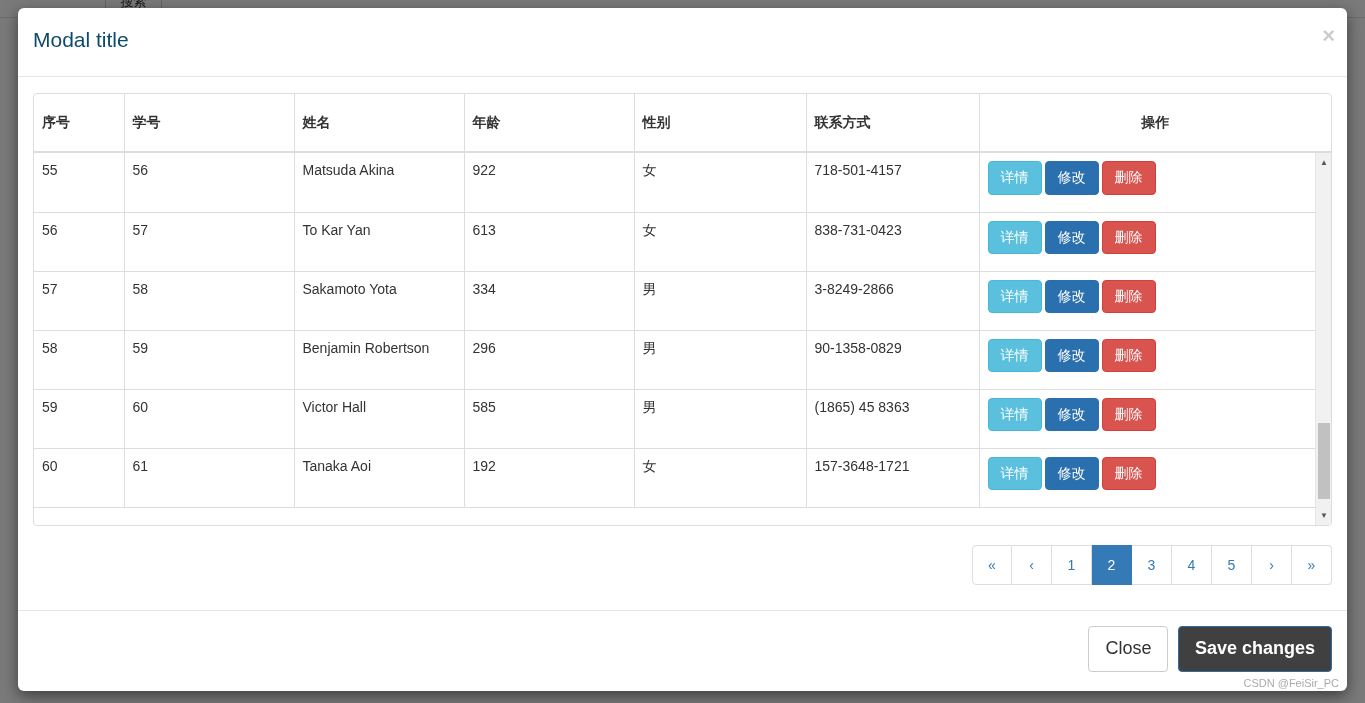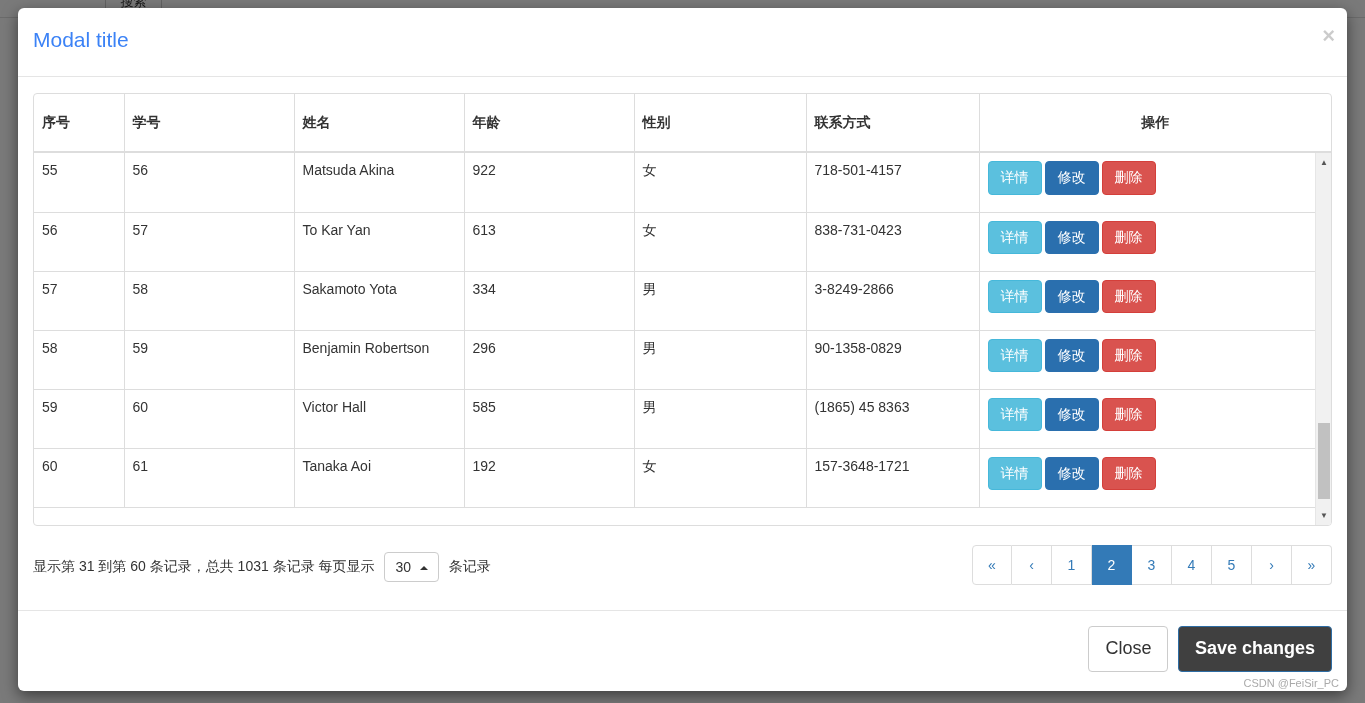--- a/index.html
+++ b/index.html
@@ -59,21 +59,21 @@
     position: relative;
     height: 69px;
     border-bottom: 1px solid #e5e5e5;
     padding: 0 20px;
   }
   .modal-title {
     position: absolute;
     left: 15px; top: 17px;
     font-size: 21px;
     font-weight: normal;
-    color: #3b82f6;
+    color: #0c4a6e;
     line-height: 1.42;
     margin: 0;
   }
   .modal-close {
     position: absolute;
     right: 4px; top: 13px;
     font-size: 22px;
     font-weight: bold;
     color: #000;
     opacity: .2;
@@ -392,28 +392,20 @@
       </div>
 
       <div class="v-scrollbar">
         <div class="arrow up">▲</div>
         <div class="thumb"></div>
         <div class="arrow down">▼</div>
       </div>
     </div>
 
     <div class="pagination-row">
-      <div class="page-info">
-        <span>显示第 31 到第 60 条记录，总共 1031 条记录 每页显示</span>
-        <span class="page-size-select">
-          <span>30</span>
-          <span class="caret-up"></span>
-        </span>
-        <span>条记录</span>
-      </div>
       <div class="pagination" id="pagination">
           <div class="pg">«</div>
           <div class="pg">‹</div>
           <div class="pg">1</div>
           <div class="pg active">2</div>
           <div class="pg">3</div>
           <div class="pg">4</div>
           <div class="pg">5</div>
           <div class="pg">›</div>
           <div class="pg">»</div>

